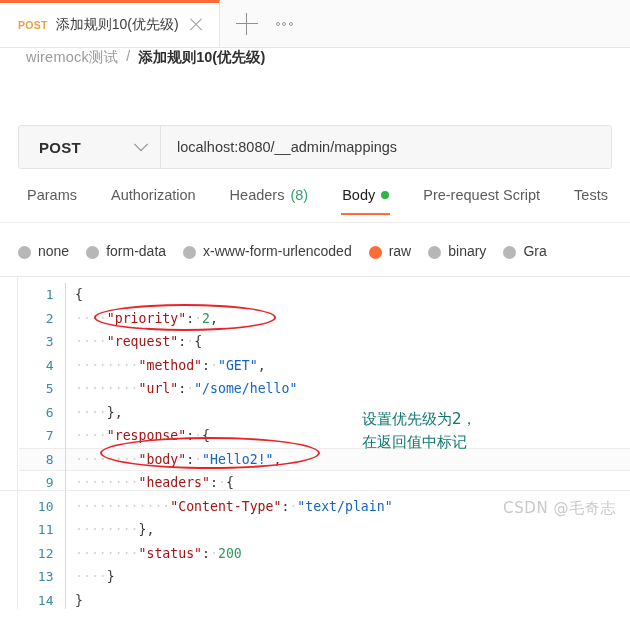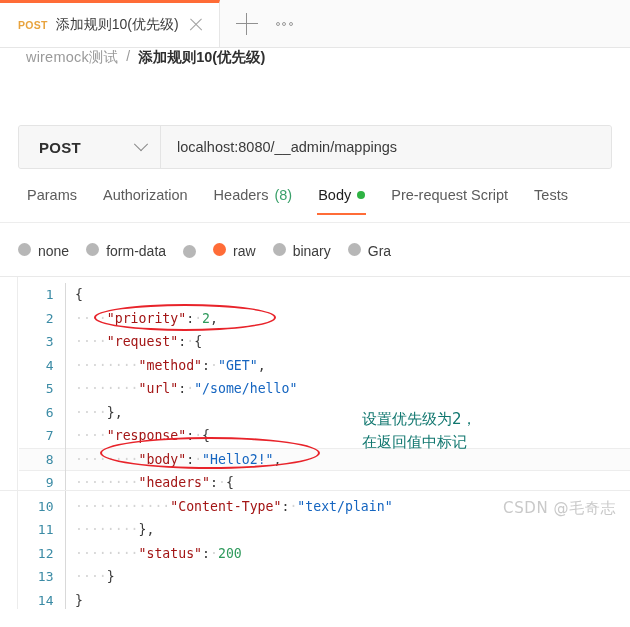--- a/index.html
+++ b/index.html
@@ -130,21 +130,21 @@
     border: none; outline: none;
     border-radius: 0 3px 3px 0;
     font-family: "Liberation Sans", sans-serif;
   }
 
   
   .reqtabs {
     position: absolute; left: 0; top: 185px;
     width: 630px; height: 38px;
     display: flex; align-items: flex-start;
-    gap: 0;
+    gap: 8px;
     padding-left: 14px;
     border-bottom: 1px solid #ededed;
   }
   .reqtab {
     position: relative;
     display: flex; align-items: center; gap: 6px;
     padding: 2px 13px 12px 13px;
     font-size: 14.5px;
     color: #5c5c5c;
     white-space: nowrap;
@@ -163,21 +163,21 @@
 
   
   .bodytypes {
     position: absolute; left: 0; top: 232px;
     width: 630px; height: 38px;
     display: flex; align-items: center;
     padding-left: 18px;
     gap: 0;
   }
   .radio-opt {
-    display: flex; align-items: flex-start; gap: 7px;
+    display: flex; align-items: flex-end; gap: 7px;
     padding-right: 17px;
     font-size: 14px;
     color: #3d3d3d;
     white-space: nowrap;
   }
   .radio-dot {
     width: 13px; height: 13px; border-radius: 50%;
     background: #b7b7b7;
     flex: none;
   }
@@ -331,20 +331,21 @@
     <div class="radio-opt">
         <span class="radio-dot"></span>
         <span>none</span>
       </div>
     <div class="radio-opt">
         <span class="radio-dot"></span>
         <span>form-data</span>
       </div>
     <div class="radio-opt">
         <span class="radio-dot"></span>
+        <span>x-www-form-urlencoded</span>
       </div>
     <div class="radio-opt selected">
         <span class="radio-dot"></span>
         <span>raw</span>
       </div>
     <div class="radio-opt">
         <span class="radio-dot"></span>
         <span>binary</span>
       </div>
     <div class="radio-opt">

